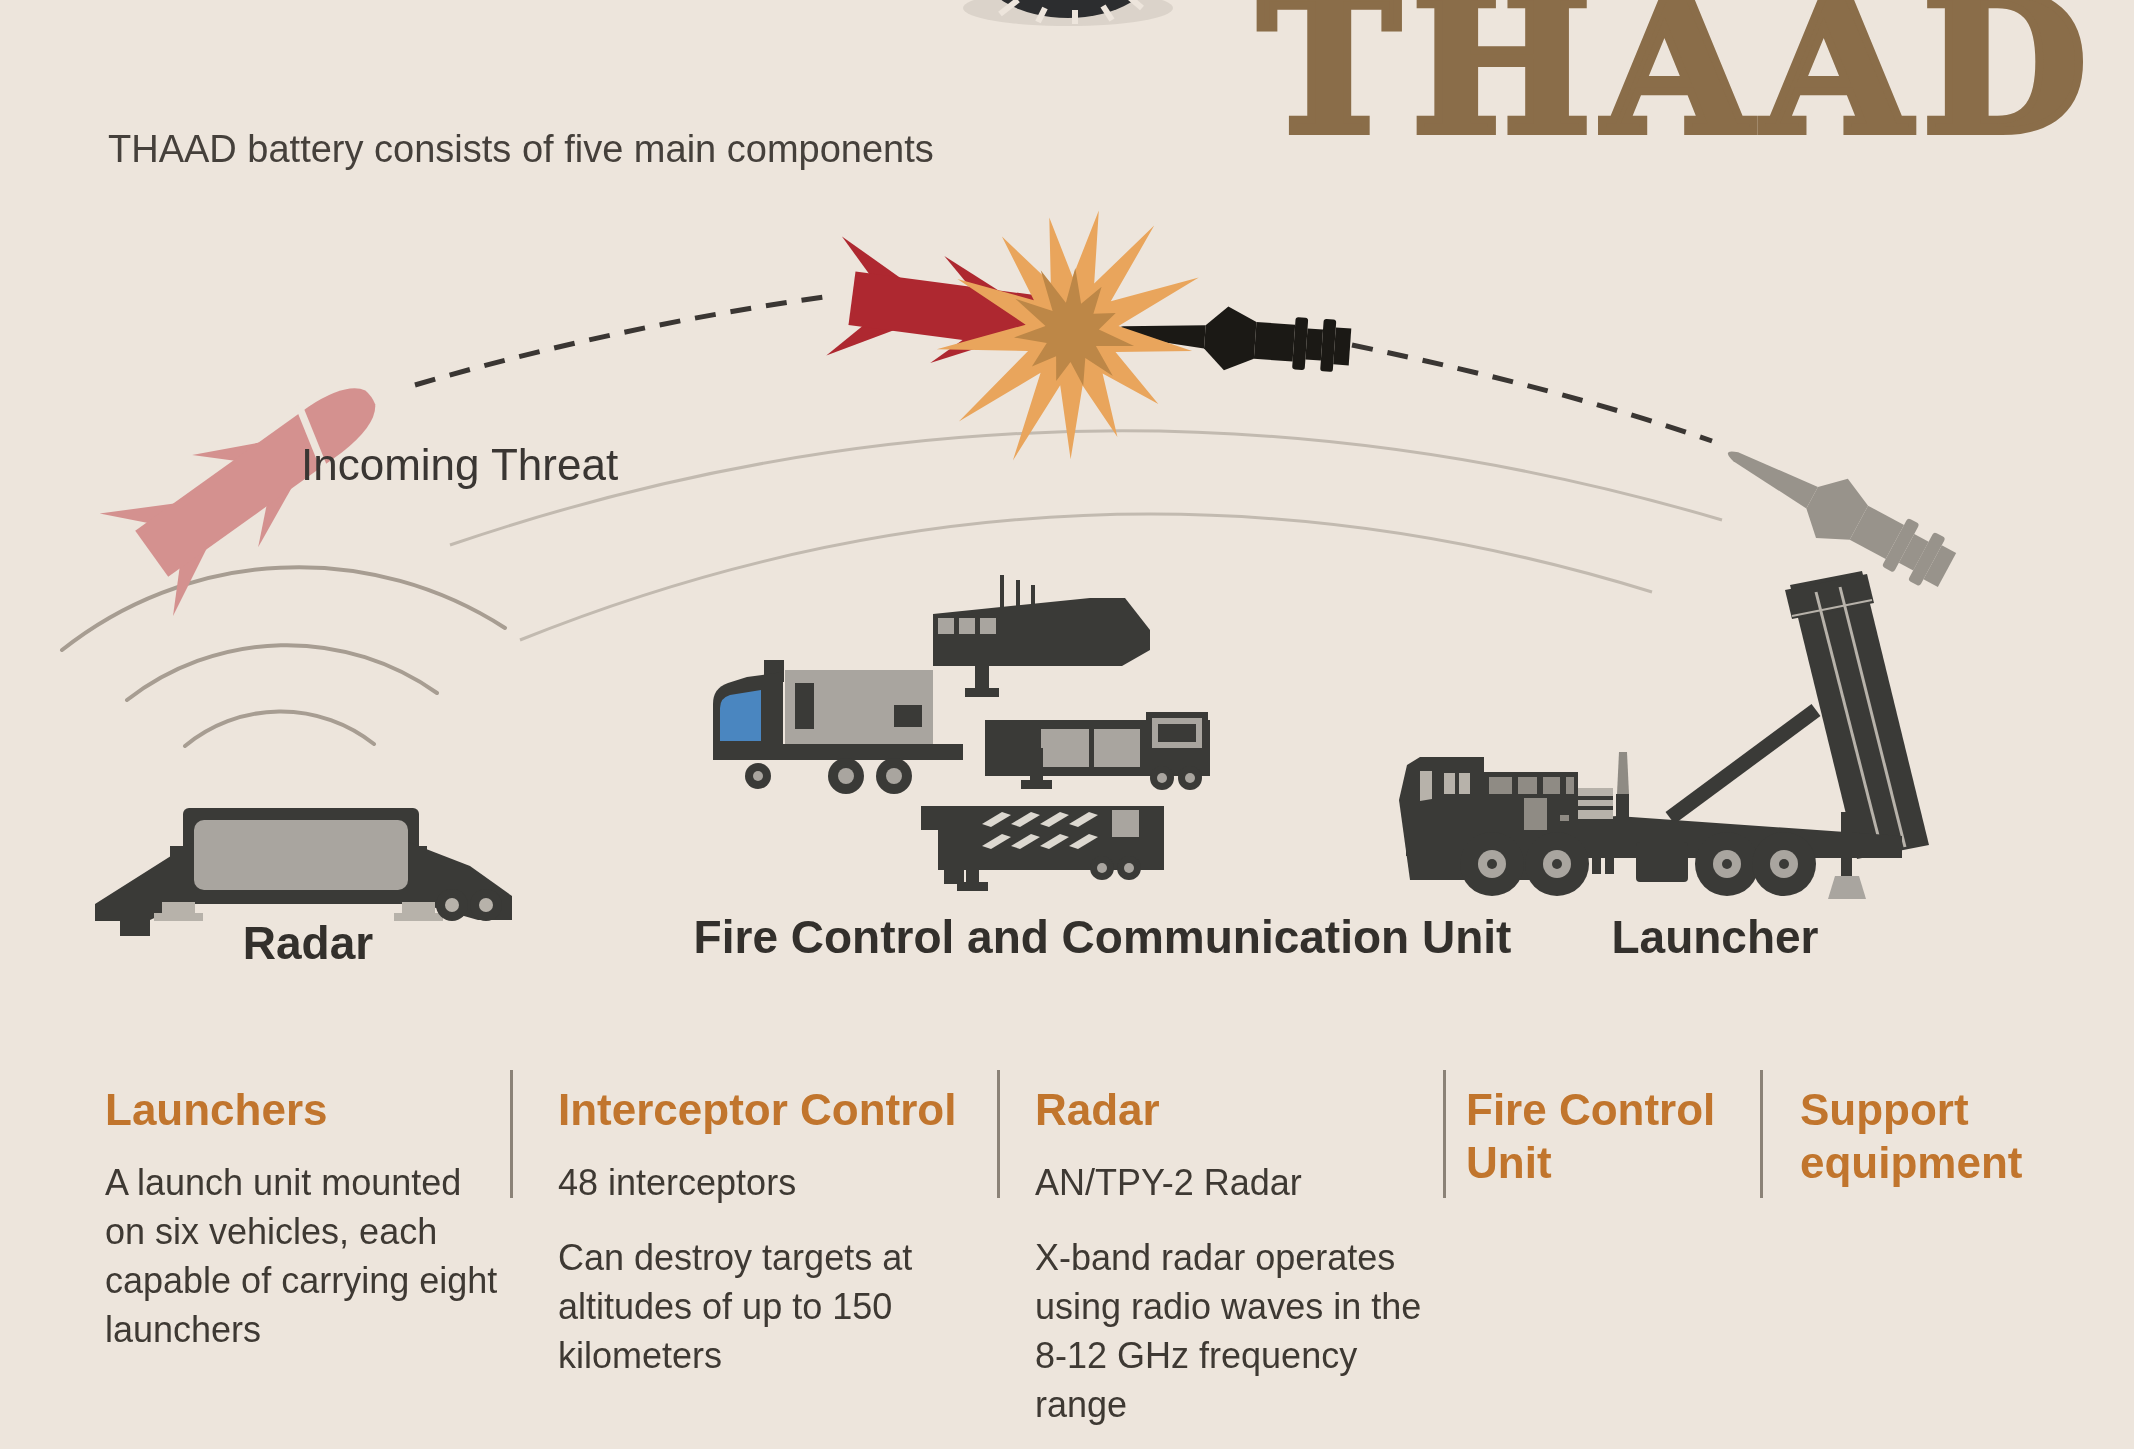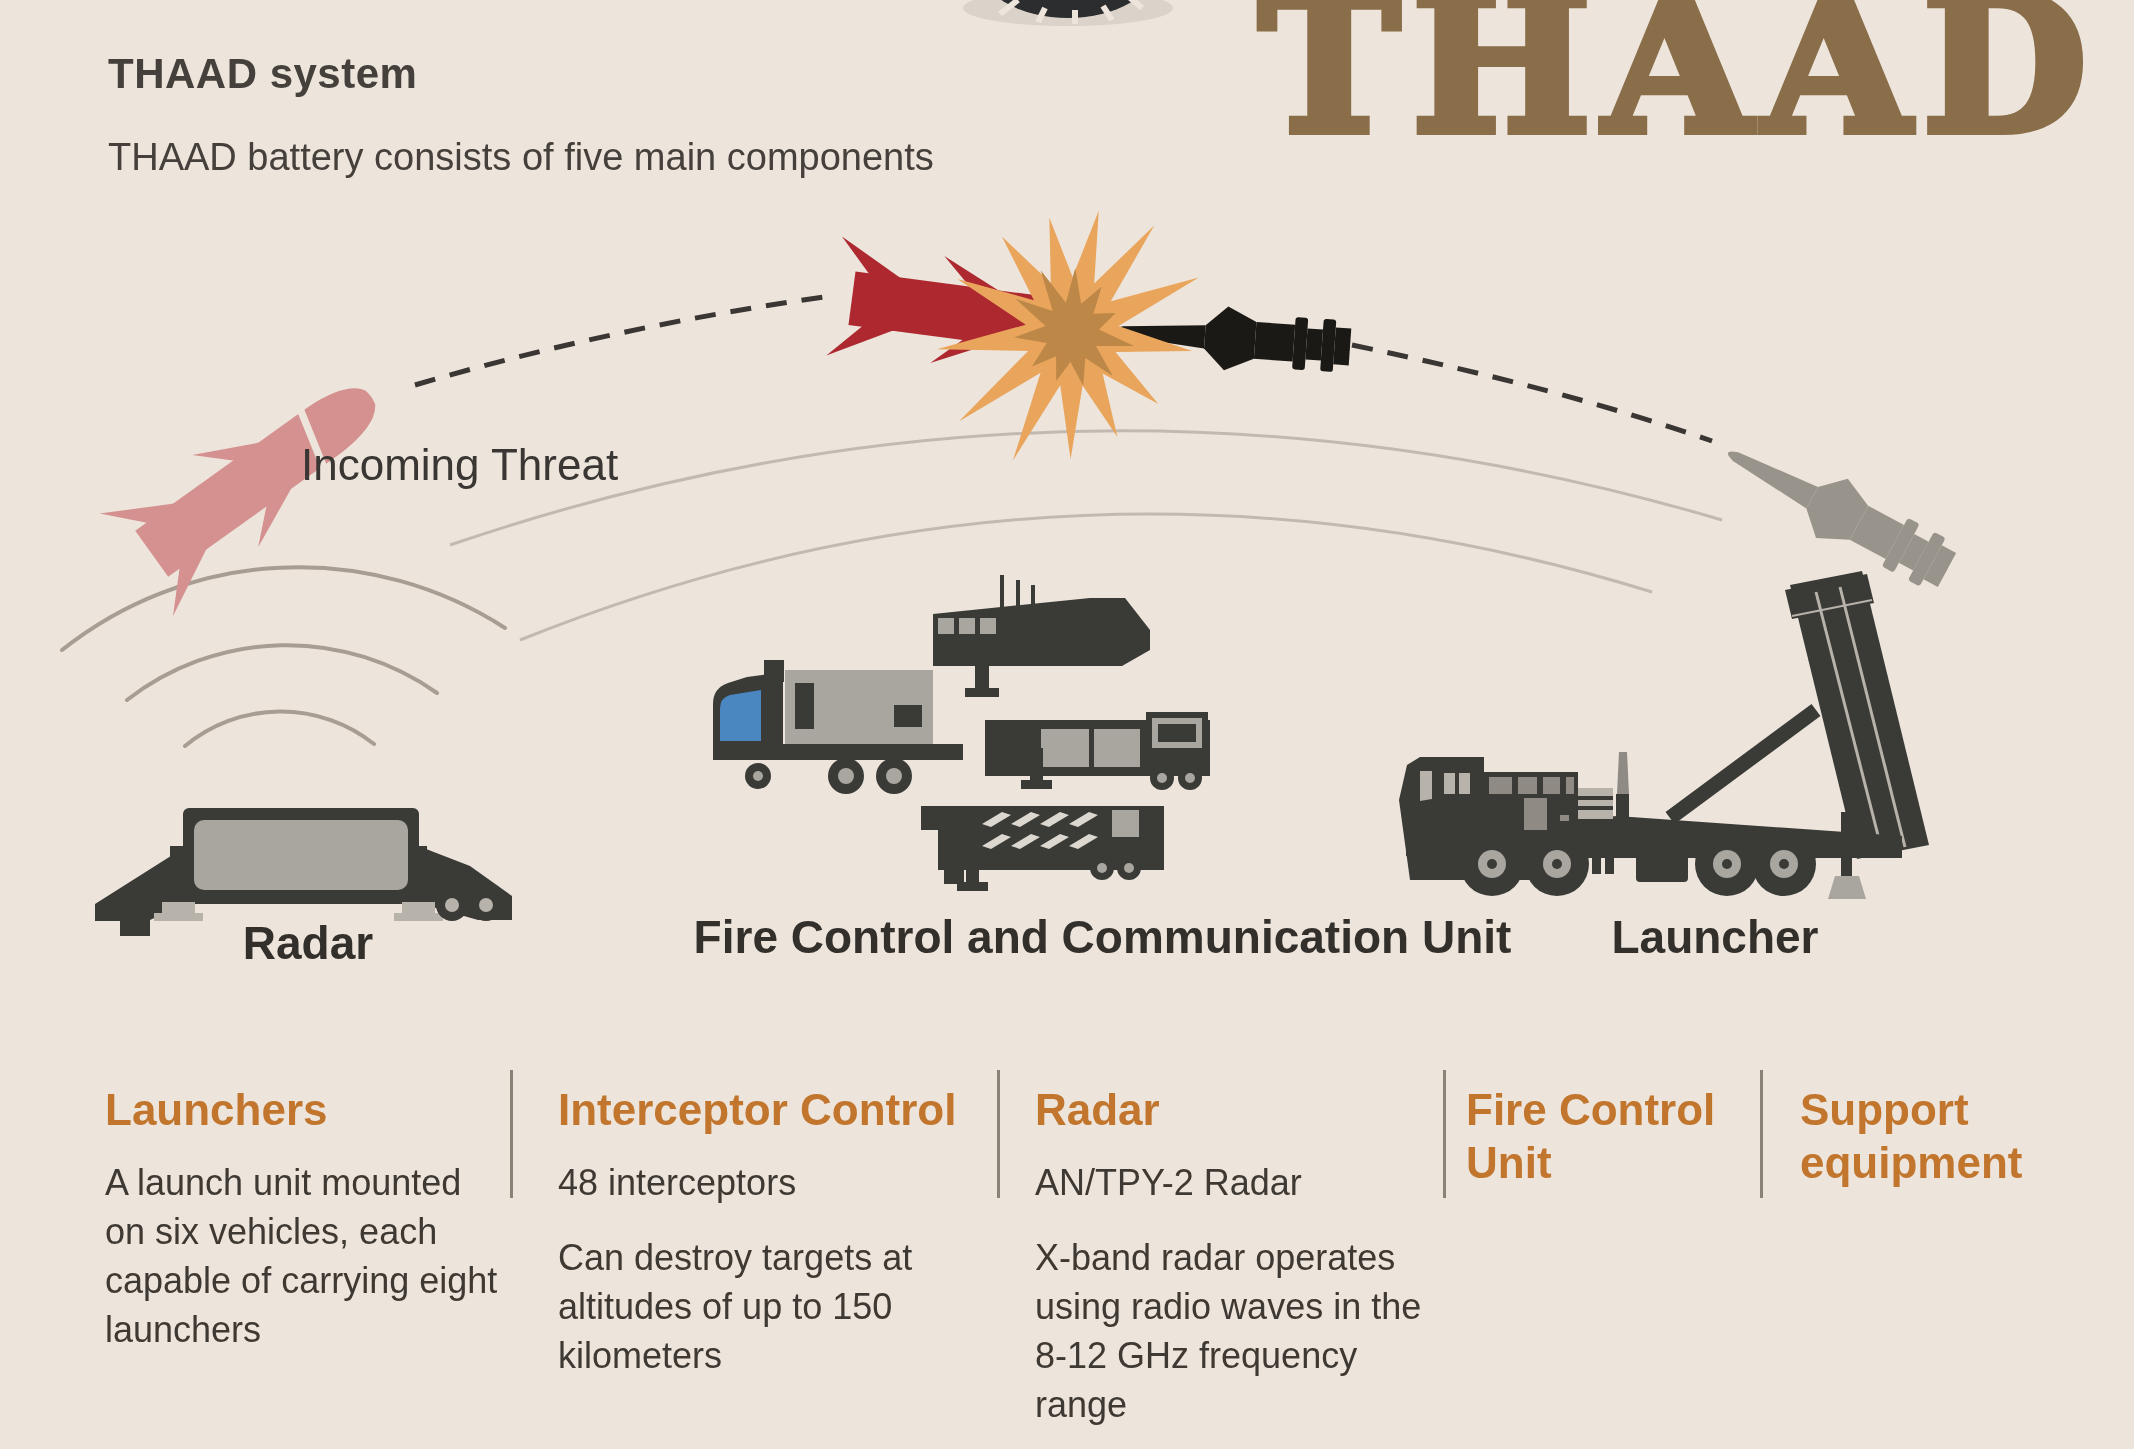--- a/index.html
+++ b/index.html
@@ -1,21 +1,21 @@
 <!DOCTYPE html>
 <html><head>
 <meta charset="utf-8">
 <style>
   html,body{margin:0;padding:0;background:#ede5dc;}
   .page{position:relative;width:2134px;height:1449px;background:#ede5dc;overflow:hidden;
         font-family:"Liberation Sans",sans-serif;color:#3e3933;}
   .abs{position:absolute;}
   
   .title{left:108px;top:50px;font-size:42px;font-weight:700;color:#45403b;letter-spacing:.5px;}
-  .subtitle{left:108px;top:136px;font-size:38px;font-weight:400;color:#45403b;}
+  .subtitle{left:108px;top:128px;font-size:38px;font-weight:400;color:#45403b;}
   .logo{right:35px;top:-30px;font-family:"DejaVu Serif",serif;font-size:190px;font-weight:900;
         color:#8a6d49;letter-spacing:12px;line-height:1;
         -webkit-text-stroke:8px #8a6d49;
         text-shadow:3px 0 #8a6d49,-3px 0 #8a6d49,0 3px #8a6d49,0 -3px #8a6d49,2px 2px #8a6d49,-2px 2px #8a6d49;}
   
   .scene-label{font-size:44px;font-weight:400;color:#3a3633;white-space:nowrap;}
   .veh-label{font-size:46px;font-weight:700;color:#33302c;text-align:center;}
   
   svg.scene{position:absolute;left:0;top:0;}
   
@@ -208,21 +208,20 @@
         <circle cx="1727" cy="864" r="32" fill="#3a3a37"></circle>
           <circle cx="1727" cy="864" r="14" fill="#a9a59f"></circle>
           <circle cx="1727" cy="864" r="5" fill="#3a3a37"></circle>
         <circle cx="1784" cy="864" r="32" fill="#3a3a37"></circle>
           <circle cx="1784" cy="864" r="14" fill="#a9a59f"></circle>
           <circle cx="1784" cy="864" r="5" fill="#3a3a37"></circle>
       </g>
     </g>
   </svg>
 
-  <div class="abs title">THAAD system</div>
   <div class="abs subtitle">THAAD battery consists of five main components</div>
   <div class="abs logo">THAAD</div>
 
   <div class="abs scene-label" style="left:301px;top:440px">Incoming Threat</div>
   <div class="abs veh-label" style="left:158px;top:916px;width:300px">Radar</div>
   <div class="abs veh-label" style="left:1555px;top:910px;width:320px">Launcher</div>
   <div class="abs veh-label" style="left:660px;top:910px;width:885px">Fire Control and Communication Unit</div>
 
   <div class="col" style="left:105px;width:395px">
     <h3>Launchers</h3>

